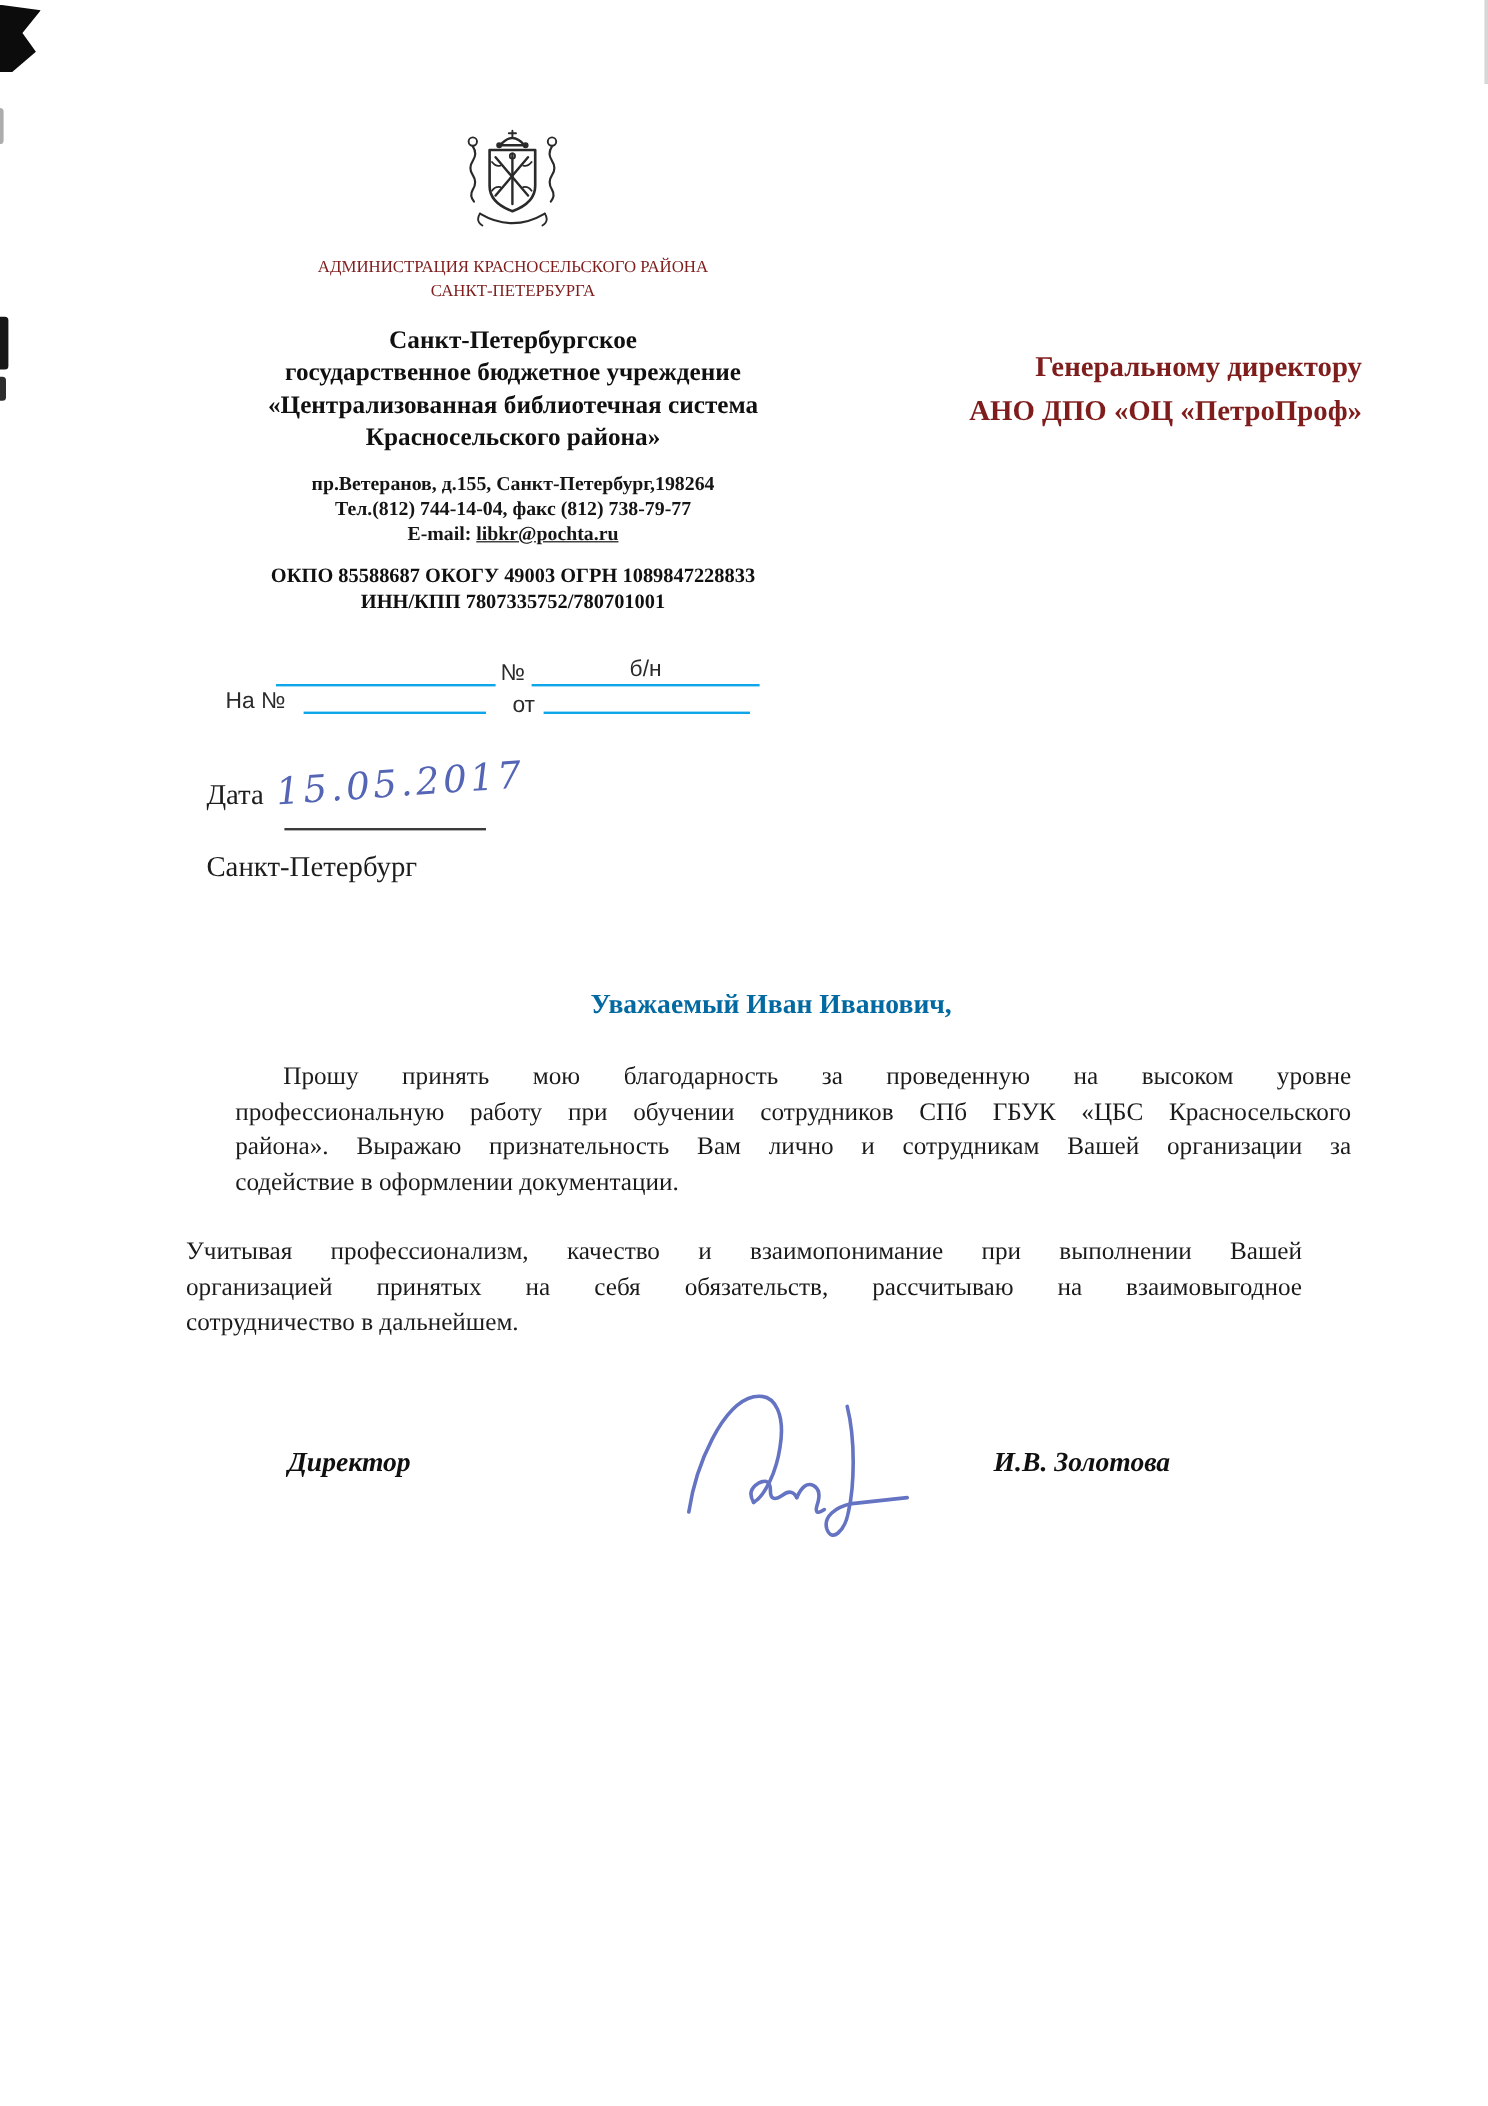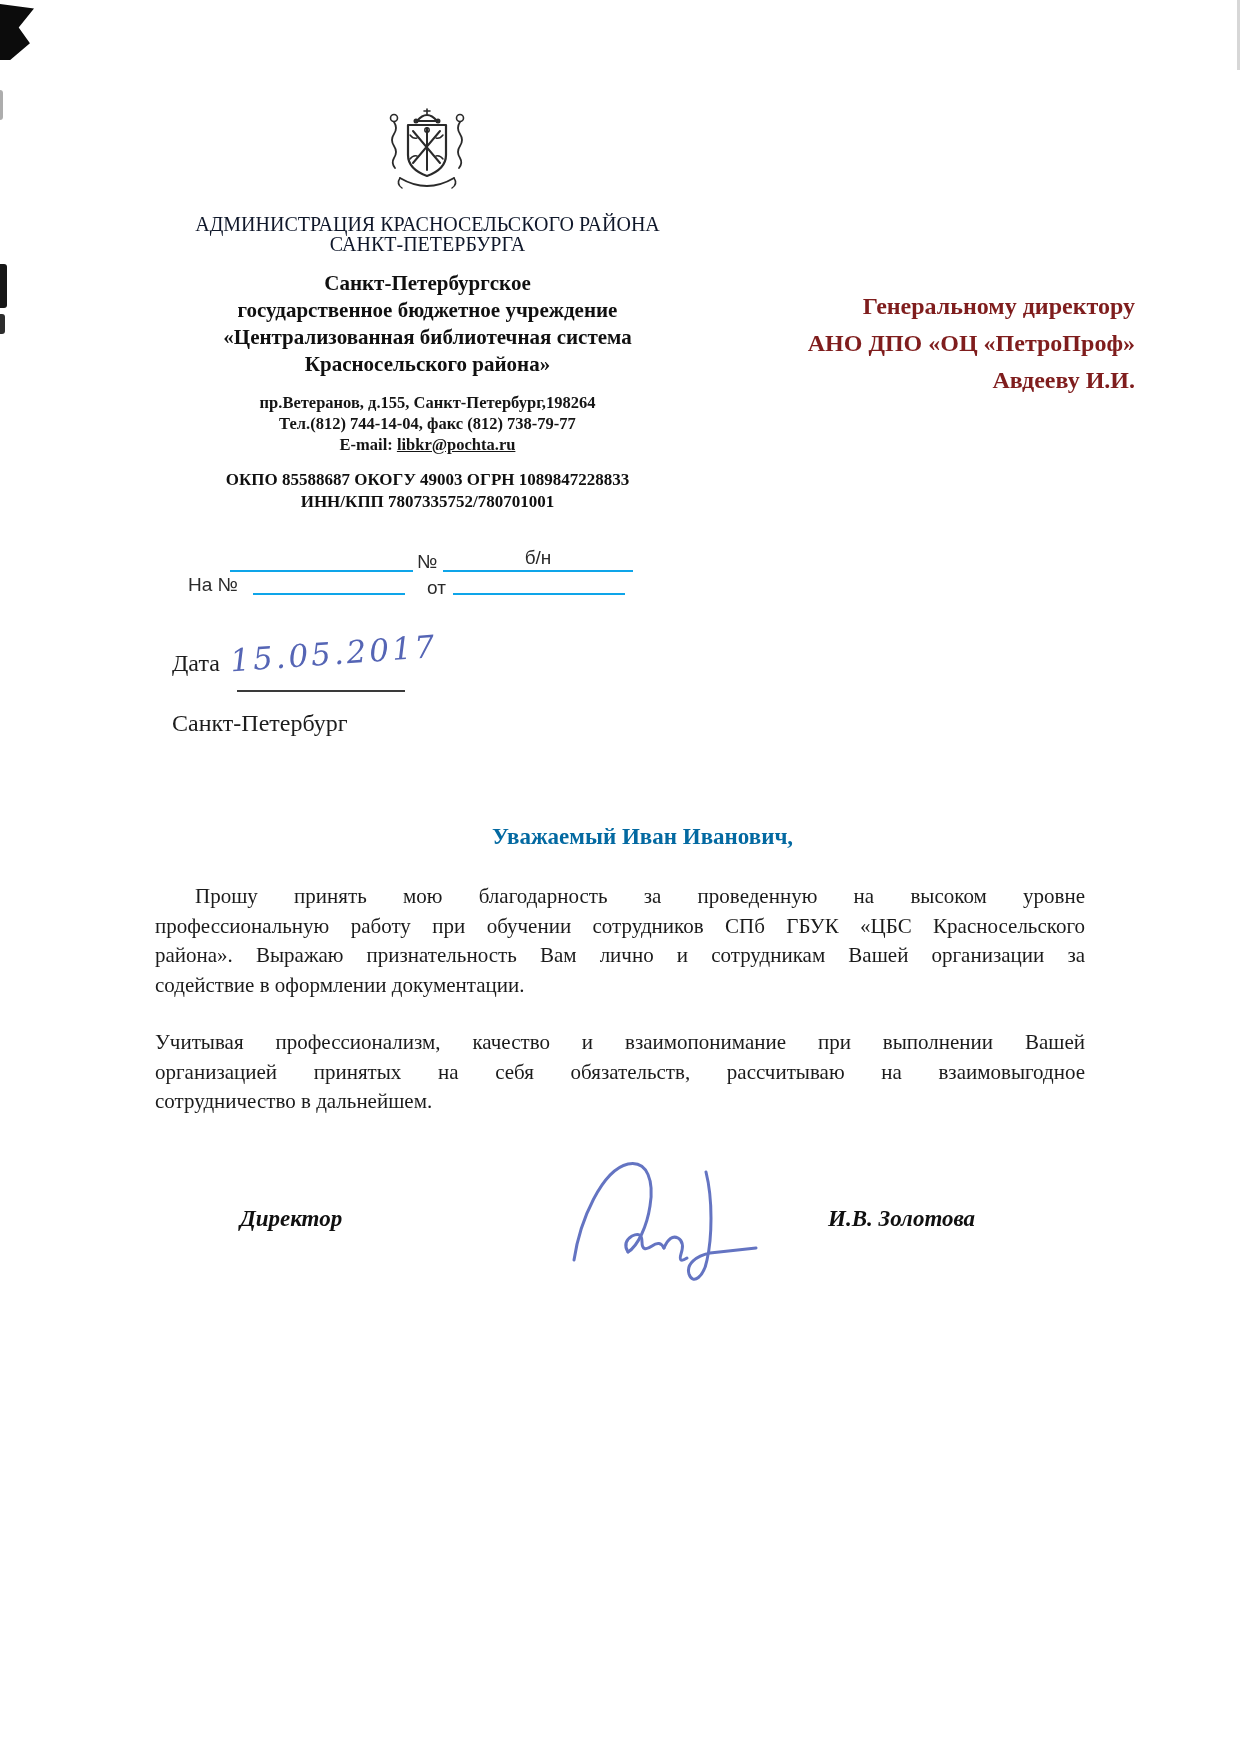--- a/index.html
+++ b/index.html
@@ -19,21 +19,21 @@
     clip-path:polygon(0 0,100% 8%,55% 42%,88% 70%,30% 100%,0 100%);
   }
   .nick{position:absolute;left:0;background:#161616;border-radius:0 3px 3px 0;}
   .nick-a{top:90px;width:3px;height:30px;background:#6a6a6a;opacity:.55;}
   .nick-b{top:264px;width:7px;height:44px;}
   .nick-c{top:314px;width:5px;height:20px;opacity:.9;}
   .edge-right{position:absolute;right:0;top:0;width:3px;height:70px;background:#d7d7d7;}
   
   .emblem{position:absolute;left:385px;top:106px;width:84px;height:90px;}
   .head-col{position:absolute;left:160px;top:214px;width:535px;text-align:center;}
-  .admin-line{font-size:20px;line-height:20px;color:#0f172a;}
+  .admin-line{font-size:14px;line-height:20px;color:#7f1d1d;}
   .org-block{margin-top:16px;font-weight:bold;color:#101010;}
   .org-line{font-size:21px;line-height:27px;}
   .addr-block{margin-top:14px;font-weight:bold;color:#151515;}
   .addr-line{font-size:16.5px;line-height:21px;}
   .email-val{text-decoration:underline;}
   .codes-block{margin-top:14px;font-weight:bold;color:#101010;}
   .codes-line{font-size:17px;line-height:21.5px;}
   
   .ref{position:absolute;font-family:"Liberation Sans", sans-serif;font-size:19px;color:#2b2b2b;}
   .uline{position:absolute;height:16px;border-bottom:2px solid #0ea5e9;}
@@ -48,21 +48,21 @@
     position:absolute;left:230px;top:636px;width:185px;
     font-family:"DejaVu Serif", serif;font-style:italic;
     font-size:31px;letter-spacing:3px;color:#5565b5;
     transform:rotate(-4deg);
   }
   .date-uline{position:absolute;left:237px;top:676px;width:168px;height:14px;border-bottom:2px solid #3a3a3a;}
   .city{position:absolute;left:172px;top:710px;font-size:24px;}
   
   .salutation{position:absolute;left:492px;top:824px;font-size:23px;font-weight:bold;color:#0369a1;}
   .bodytext{position:absolute;left:155px;width:930px;font-size:21px;color:#1b1b1b;}
-  .para1{top:882px;}
+  .para1{top:882px;margin-left:41px;}
   .para2{top:1028px;}
   .jline{line-height:29.5px;text-align:justify;text-align-last:justify;}
   .jline.first{padding-left:40px;}
   .jline.last{text-align-last:left;}
   
   .sig-title{position:absolute;left:240px;top:1206px;font-size:23px;font-weight:bold;font-style:italic;color:#101010;}
   .sig-name{position:absolute;left:828px;top:1206px;font-size:23px;font-weight:bold;font-style:italic;color:#101010;}
   .sig-autograph{position:absolute;left:560px;top:1142px;width:250px;height:160px;}
 </style>
 </head>
@@ -131,21 +131,20 @@
   </div>
 
   <span class="ref" style="left:188px;top:574px;">На №</span>
   <div class="uline" style="left:253px;top:577px;width:152px;"></div>
   <span class="ref" style="left:427px;top:577px;">от</span>
   <div class="uline" style="left:453px;top:577px;width:172px;"></div>
 
   <div class="addressee">
     <div>Генеральному директору</div>
     <div>АНО ДПО «ОЦ «ПетроПроф»</div>
-    <div>Авдееву И.И.</div>
   </div>
 
   <span class="date-label">Дата</span>
   <span class="date-hand">15.05.2017</span>
   <div class="date-uline"></div>
   <div class="city">Санкт-Петербург</div>
 
   <div class="salutation">Уважаемый Иван Иванович,</div>
 
   <div class="bodytext para1">

